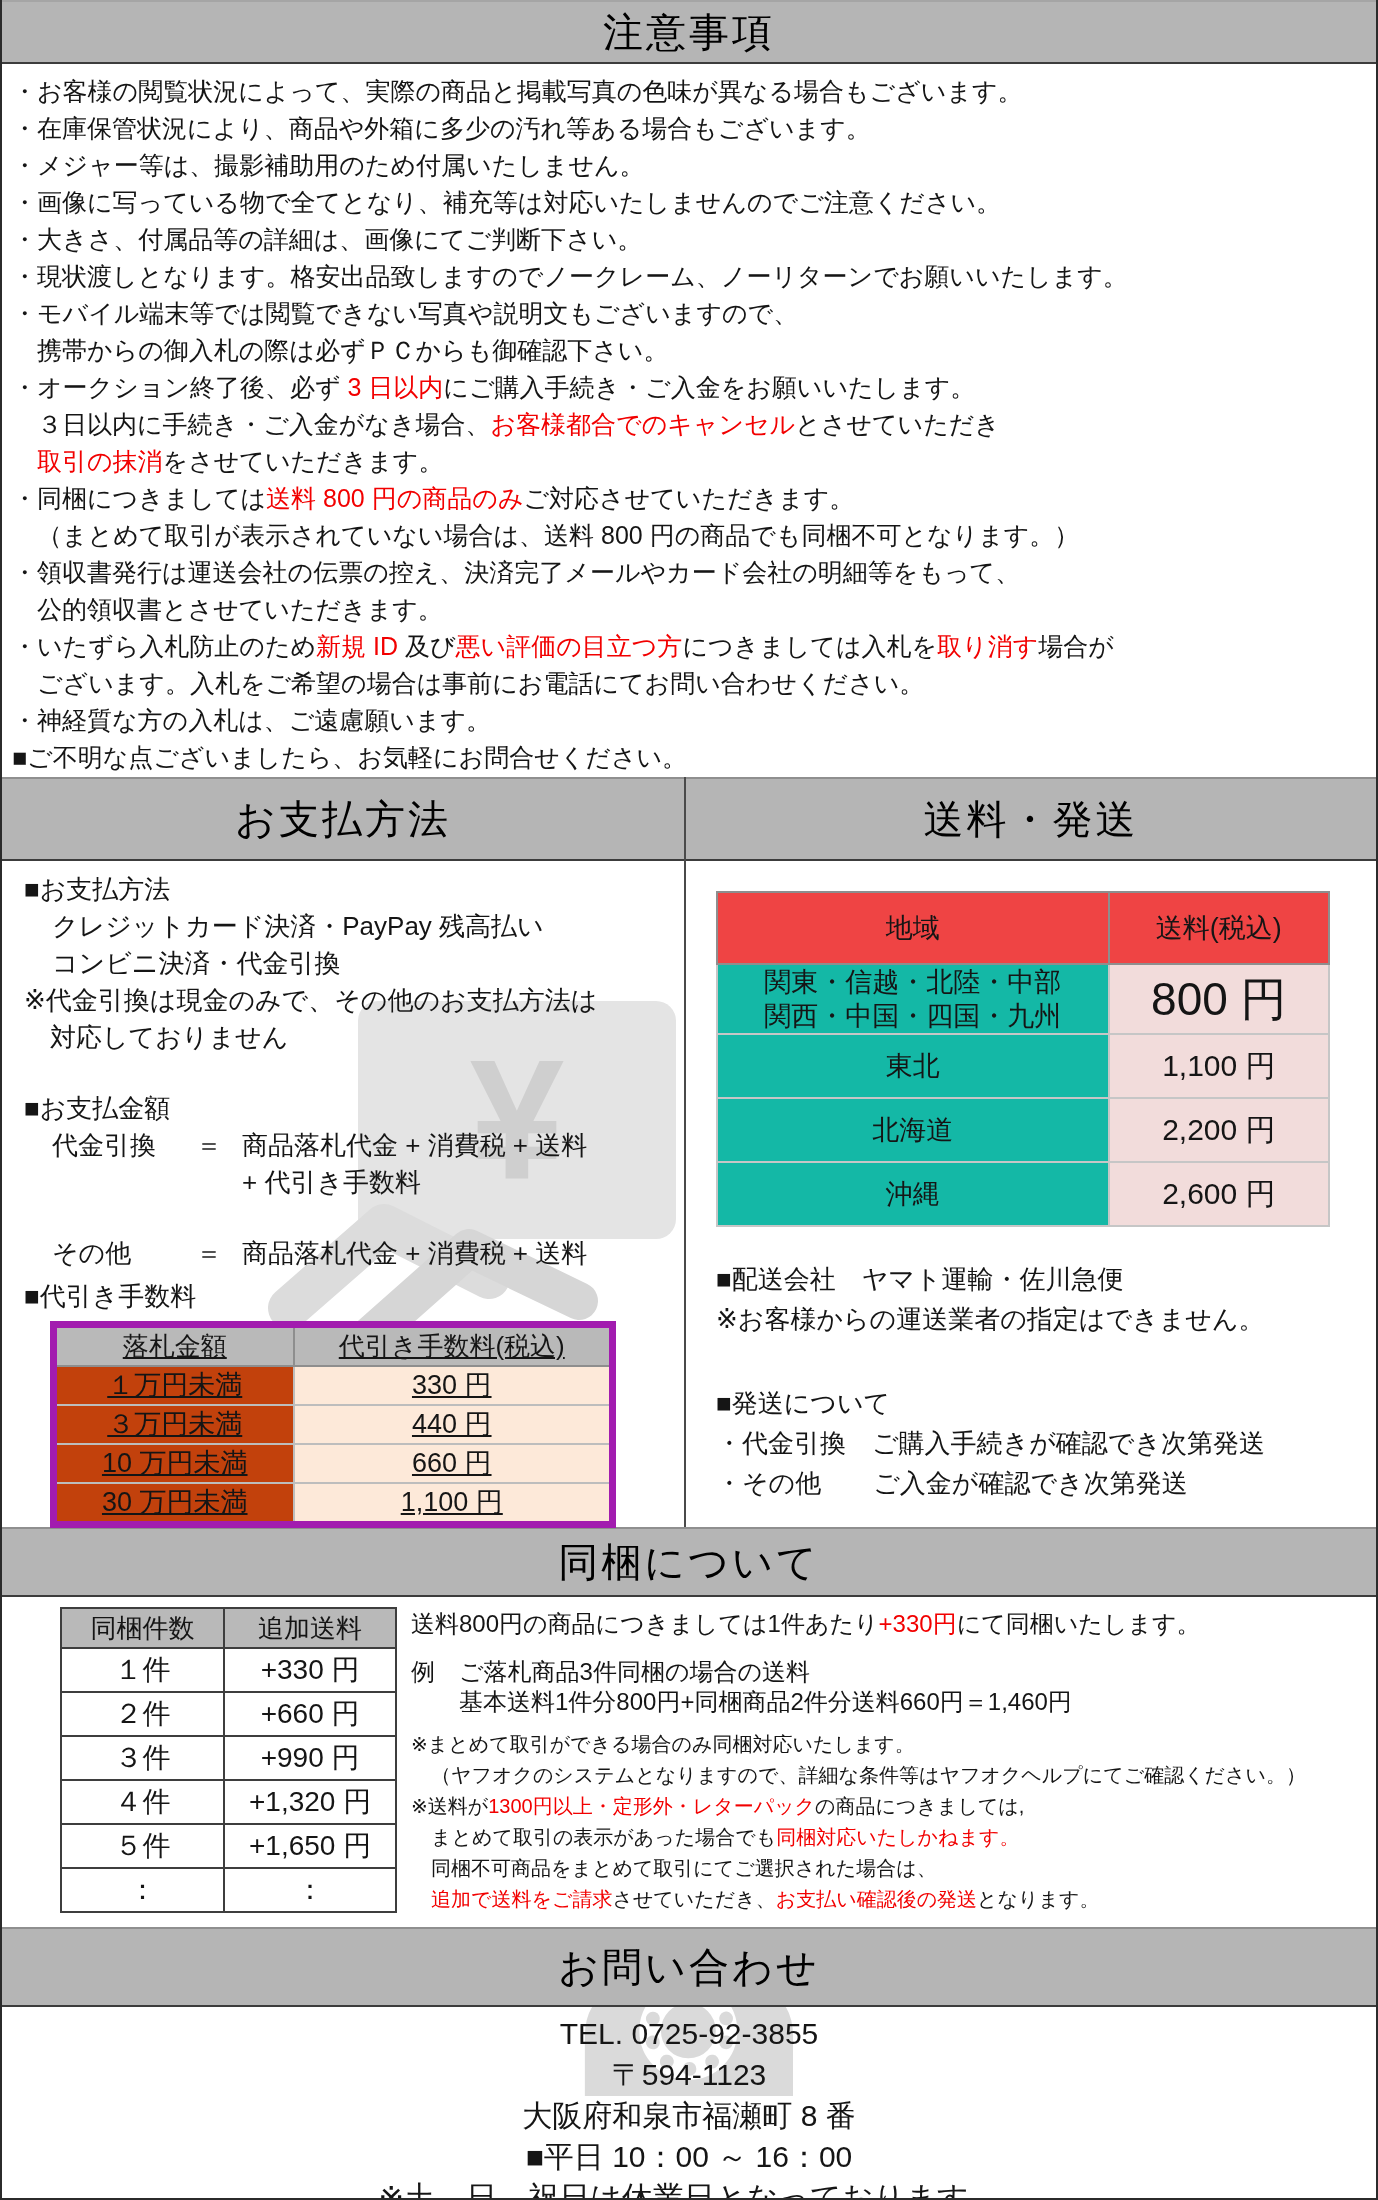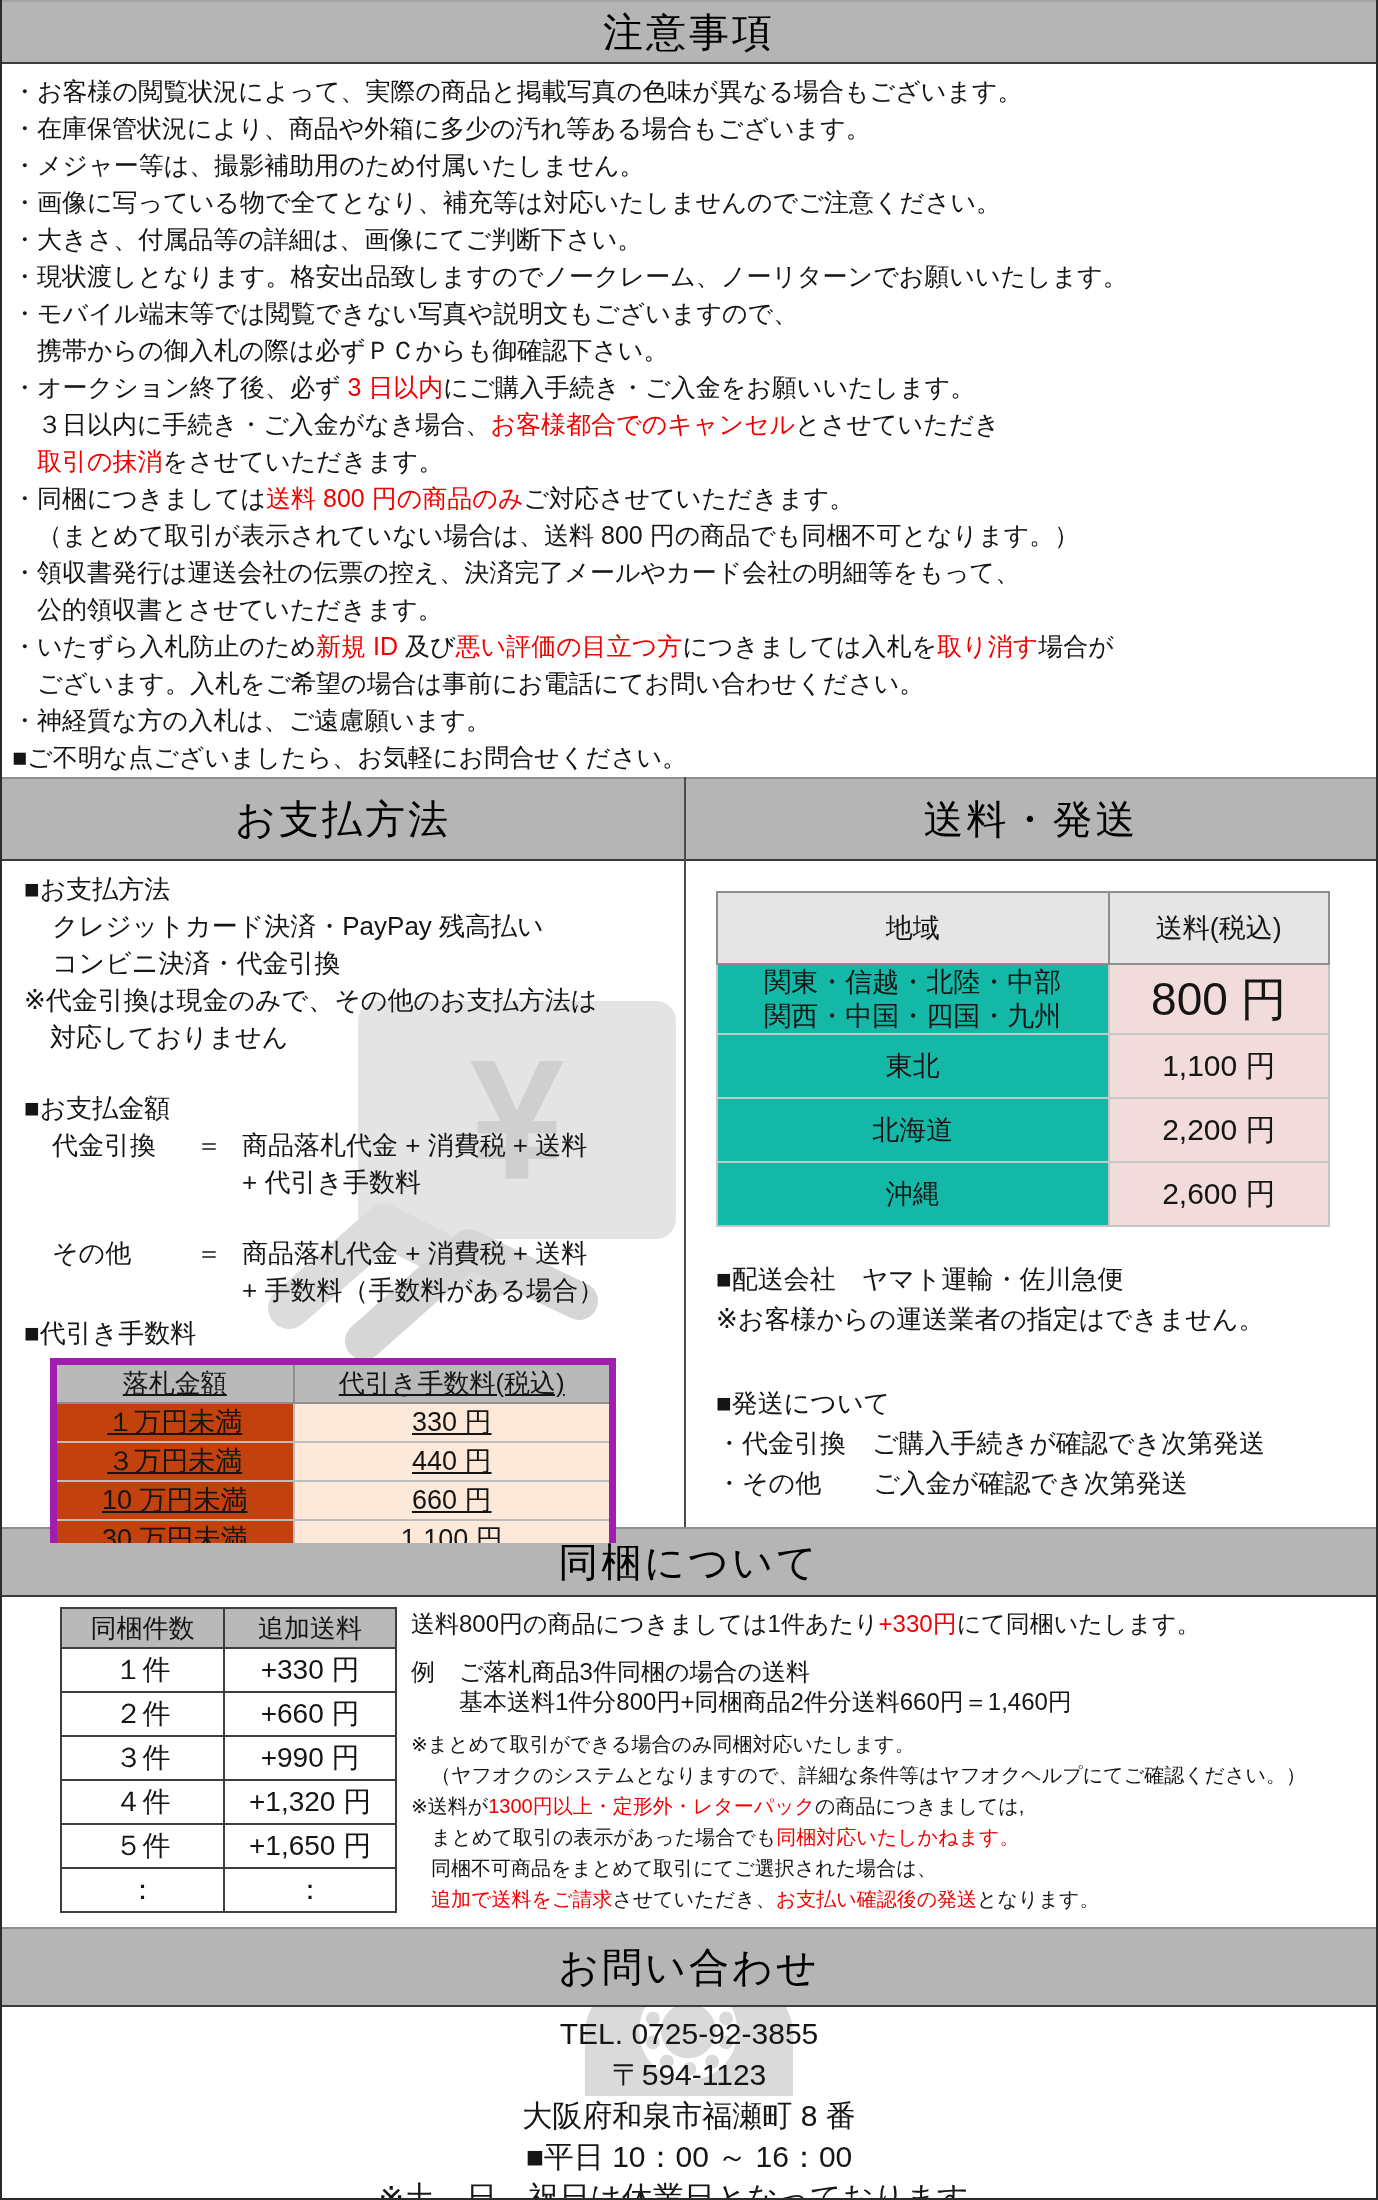--- a/index.html
+++ b/index.html
@@ -50,21 +50,21 @@
   .wm { position:absolute; z-index:0; }
   .wm-note { left:356px; top:140px; width:318px; height:238px; background:#e4e4e4; border-radius:20px;
              display:flex; align-items:center; justify-content:center; }
   .wm-note span { font-size:170px; color:#cfcfcf; font-weight:bold; }
   .wm-hand { left:262px; top:322px; }
   .wm-phone { left:0; right:0; top:-18px; text-align:center; font-size:250px; color:#dadada; z-index:0; }
 
   
   .ship { padding:30px 46px 0 30px; font-size:26px; line-height:40px; position:relative; z-index:1; }
   .ship-table { width:100%; border-collapse:collapse; text-align:center; border:2px solid #8e8e8e; }
-  .ship-table th { height:72px; background:#e5e5e5; font-weight:normal; font-size:27px; border:2px solid #8e8e8e; }
+  .ship-table th { height:72px; background:#ef4444; font-weight:normal; font-size:27px; border:2px solid #8e8e8e; }
   .ship-table th:first-child { width:64%; }
   .ship-table td { border:2px solid #c6c6c6; font-size:27px; height:64px; }
   .ship-table td.region { background:#14b8a6; white-space:pre-line; line-height:34px; }
   .ship-table td.price  { background:#f2dcdb; font-size:30px; }
   .ship-table td.price.large { font-size:46px; }
   .ship-notes { margin-top:32px; }
   .dispatch-title { margin-top:44px; }
 
   
   .bundle-bar { height:70px; }
@@ -145,25 +145,20 @@
             <span class="f-label"></span>
               <span class="f-eq"></span>
             <span class="f-expr">+ 代引き手数料</span>
           </div>
           <div class="gap34"></div>
           <div class="f-row">
             <span class="f-label">その他</span>
             <span class="f-eq">＝</span>
             <span class="f-expr">商品落札代金 + 消費税 + 送料</span>
           </div>
-          <div class="f-row">
-            <span class="f-label"></span>
-              <span class="f-eq"></span>
-            <span class="f-expr">+ 手数料（手数料がある場合）</span>
-          </div>
           <div class="gap6"></div>
           <div>■代引き手数料</div>
           <table class="fee-table">
             <thead>
               <tr>
                 <th>落札金額</th>
                 <th>代引き手数料(税込)</th>
               </tr>
             </thead>
             <tbody>

